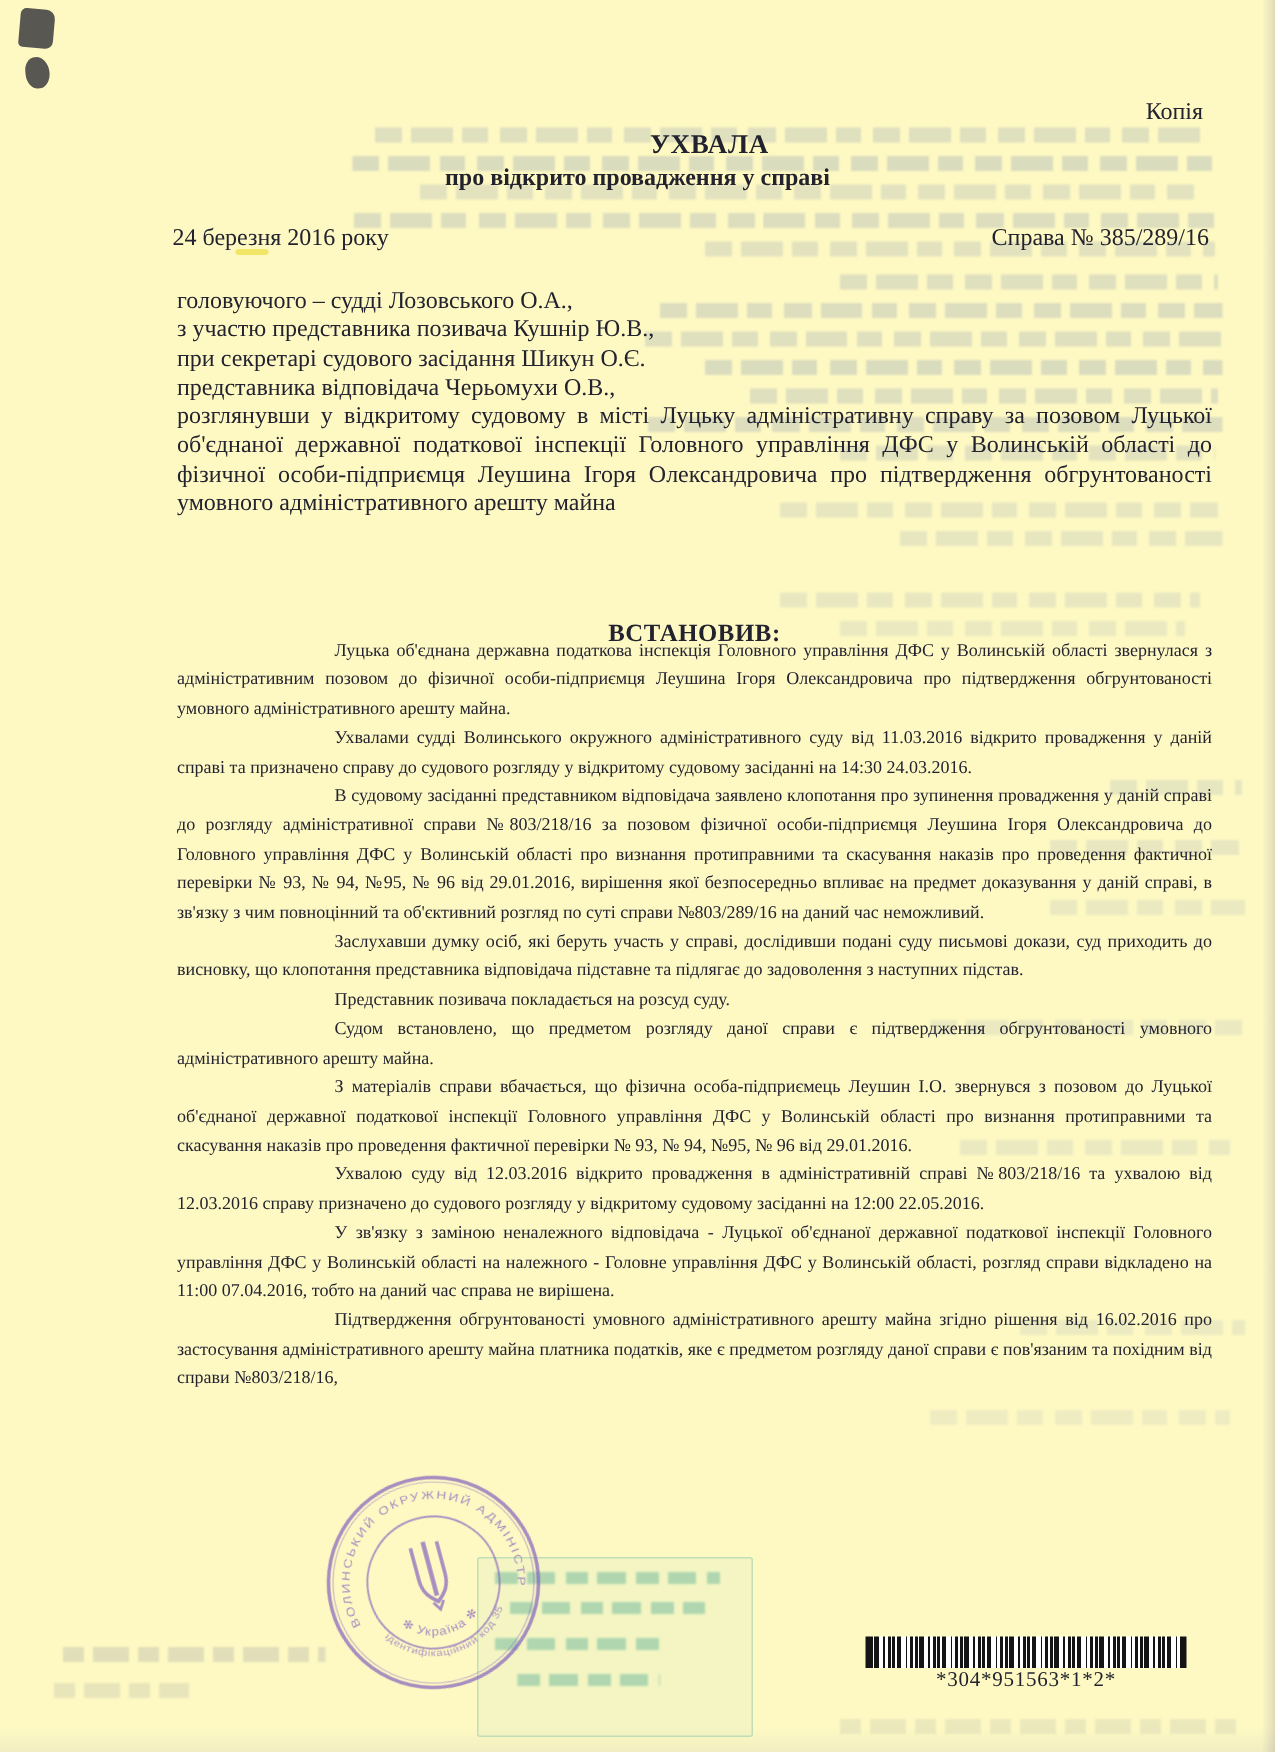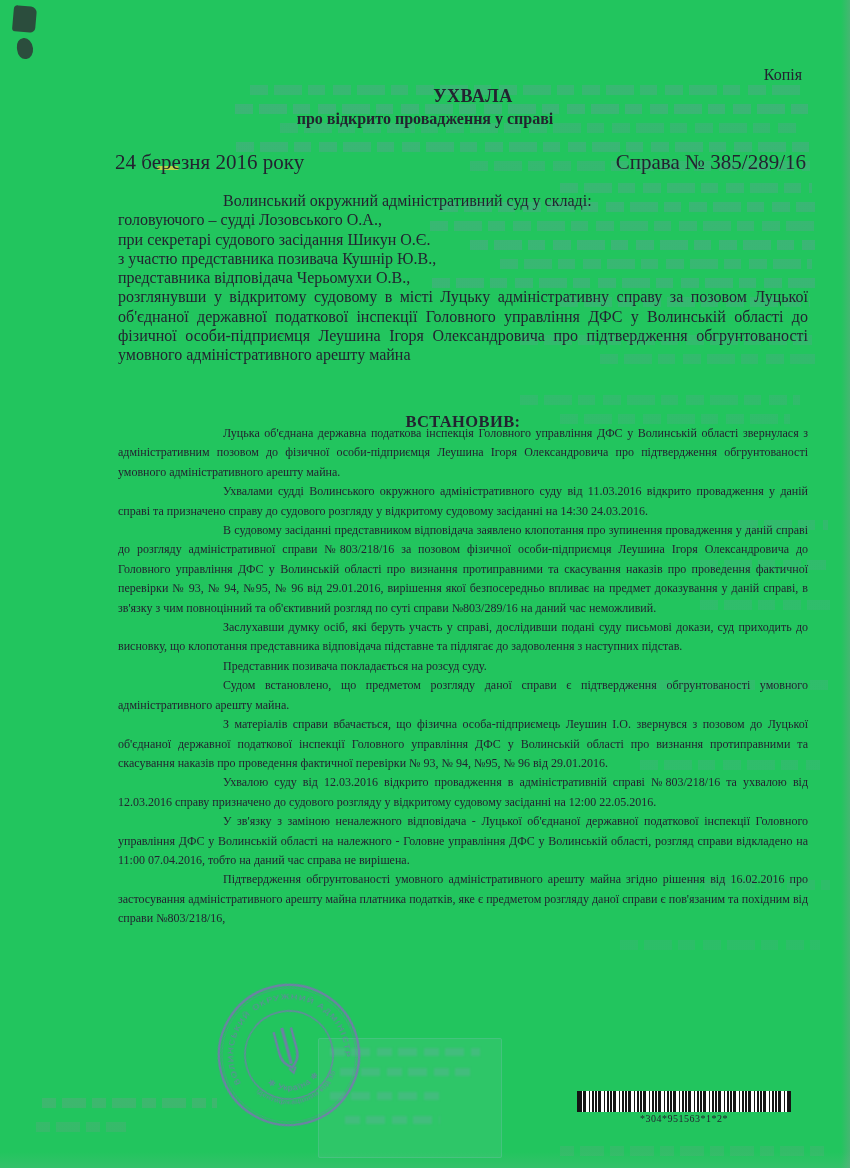--- a/index.html
+++ b/index.html
@@ -1,19 +1,19 @@
 <!DOCTYPE html>
 <html><head>
 <meta charset="utf-8">
 <style>
   html,body{margin:0;padding:0;background:#e8e8e8;}
   .page{
     position:relative;
     width:850px;height:1168px;
-    background:#22c55e;
+    background:#fef9c3;
     overflow:hidden;
     font-family:"Liberation Serif","DejaVu Serif",serif;
     color:#232330;
   }
   
   .edge-right{position:absolute;top:0;right:0;width:9px;height:100%;
     background:linear-gradient(90deg,rgba(160,160,168,0) 0%,rgba(150,150,160,.30) 100%);}
   .edge-bottom{position:absolute;left:0;bottom:0;width:100%;height:16px;
     background:linear-gradient(180deg,rgba(170,172,182,0) 0%,rgba(168,170,180,.14) 100%);}
   .corner-mark{position:absolute;background:#2e2e34;opacity:.8;}
@@ -36,41 +36,41 @@
     background:repeating-linear-gradient(90deg,
       rgba(92,178,152,.45) 0 15px, rgba(92,178,152,0) 15px 21px,
       rgba(92,178,152,.45) 21px 40px, rgba(92,178,152,0) 40px 47px);}
   
   .kopia{position:absolute;top:66px;right:48px;font-size:16px;}
   .title{position:absolute;top:86px;left:0;width:100%;text-align:center;
     font-weight:bold;font-size:18px;letter-spacing:.5px;padding-left:48px;}
   .subtitle{position:absolute;top:110px;left:0;width:100%;text-align:center;
     font-weight:bold;font-size:16px;}
   .meta{position:absolute;top:150px;left:115px;right:44px;display:flex;
-    justify-content:space-between;font-size:21px;}
+    justify-content:space-between;font-size:16px;}
   .intro{position:absolute;left:118px;top:191px;width:690px;
     font-size:16px;line-height:19.3px;}
   .intro .ind{text-indent:105px;}
   .intro .just{text-align:justify;}
   .heading{position:absolute;top:381px;left:118px;width:690px;text-align:center;
     font-weight:bold;font-size:16.5px;letter-spacing:.4px;margin-top:31px;}
   .bodytxt{position:absolute;left:118px;top:424px;width:690px;
     font-size:12px;line-height:19.4px;}
   .bodytxt p{margin:0;text-indent:105px;text-align:justify;}
   
   .stamp{position:absolute;left:206px;top:972px;width:166px;height:166px;
     transform:rotate(-15deg);opacity:.82;filter:blur(.35px);}
   
   .barcode-wrap{position:absolute;left:577px;top:1091px;width:214px;text-align:center;}
   .barcode{width:214px;height:21px;margin:0 auto;
     border-left:3px solid #141414;border-right:3px solid #141414;box-sizing:border-box;
     background:repeating-linear-gradient(90deg,
       #141414 0 2px,#fff 2px 3px,#141414 3px 6px,#fff 6px 9px,
       #141414 9px 10px,#fff 10px 12px,#141414 12px 14px,#fff 14px 15px);}
-  .barcode-label{font-size:10px;letter-spacing:.5px;margin-top:1px;
+  .barcode-label{font-size:14px;letter-spacing:.5px;margin-top:1px;
     font-family:"Liberation Serif",serif;}
 </style>
 </head>
 <body>
 
 <div class="page">
 
   <div class="bl" style="top:85px;left:250px;width:555px;opacity:.8;"></div>
   <div class="bl" style="top:104px;left:235px;width:578px;opacity:.9;"></div>
   <div class="bl" style="top:123px;left:280px;width:520px;opacity:.7;"></div>
@@ -112,24 +112,23 @@
 
   <div class="kopia">Копія</div>
   <div class="title">УХВАЛА</div>
   <div class="subtitle">про відкрито провадження у справі</div>
   <div class="meta">
     <span>24 березня 2016 року</span>
     <span>Справа № 385/289/16</span>
   </div>
 
   <div class="intro">
-    <div class="ind">Волинський окружний адміністративний суд у складі:</div>
     <div>головуючого – судді Лозовського О.А.,</div>
+    <div>з участю представника позивача Кушнір Ю.В.,</div>
     <div>при секретарі судового засідання Шикун О.Є.</div>
-    <div>з участю представника позивача Кушнір Ю.В.,</div>
     <div>представника відповідача Черьомухи О.В.,</div>
     <div class="just">розглянувши у відкритому судовому в місті Луцьку адміністративну справу за позовом Луцької об'єднаної державної податкової інспекції Головного управління ДФС у Волинській області  до фізичної особи-підприємця Леушина Ігоря Олександровича про підтвердження обгрунтованості умовного адміністративного арешту майна</div>
   </div>
 
   <div class="heading">ВСТАНОВИВ:</div>
   <div class="bodytxt">
     <p>Луцька об'єднана державна податкова інспекція Головного управління ДФС у Волинській області  звернулася з адміністративним позовом до   фізичної особи-підприємця Леушина Ігоря Олександровича про підтвердження обгрунтованості умовного адміністративного арешту майна.</p>
     <p>Ухвалами судді Волинського окружного адміністративного суду від 11.03.2016 відкрито провадження у даній справі та призначено справу до судового розгляду у відкритому судовому засіданні на 14:30 24.03.2016.</p>
     <p>В судовому засіданні представником відповідача заявлено клопотання про зупинення провадження у даній справі до розгляду адміністративної справи №803/218/16 за позовом фізичної особи-підприємця Леушина Ігоря Олександровича до Головного управління ДФС у Волинській області про визнання протиправними та скасування наказів про проведення фактичної перевірки № 93, № 94, №95, № 96 від 29.01.2016, вирішення якої безпосередньо впливає на предмет доказування у даній справі, в зв'язку з чим повноцінний та об'єктивний розгляд по суті справи №803/289/16 на даний час неможливий.</p>
     <p>Заслухавши думку осіб, які беруть участь у справі, дослідивши подані суду письмові докази, суд приходить до висновку, що клопотання представника відповідача підставне та підлягає до задоволення з наступних підстав.</p>

